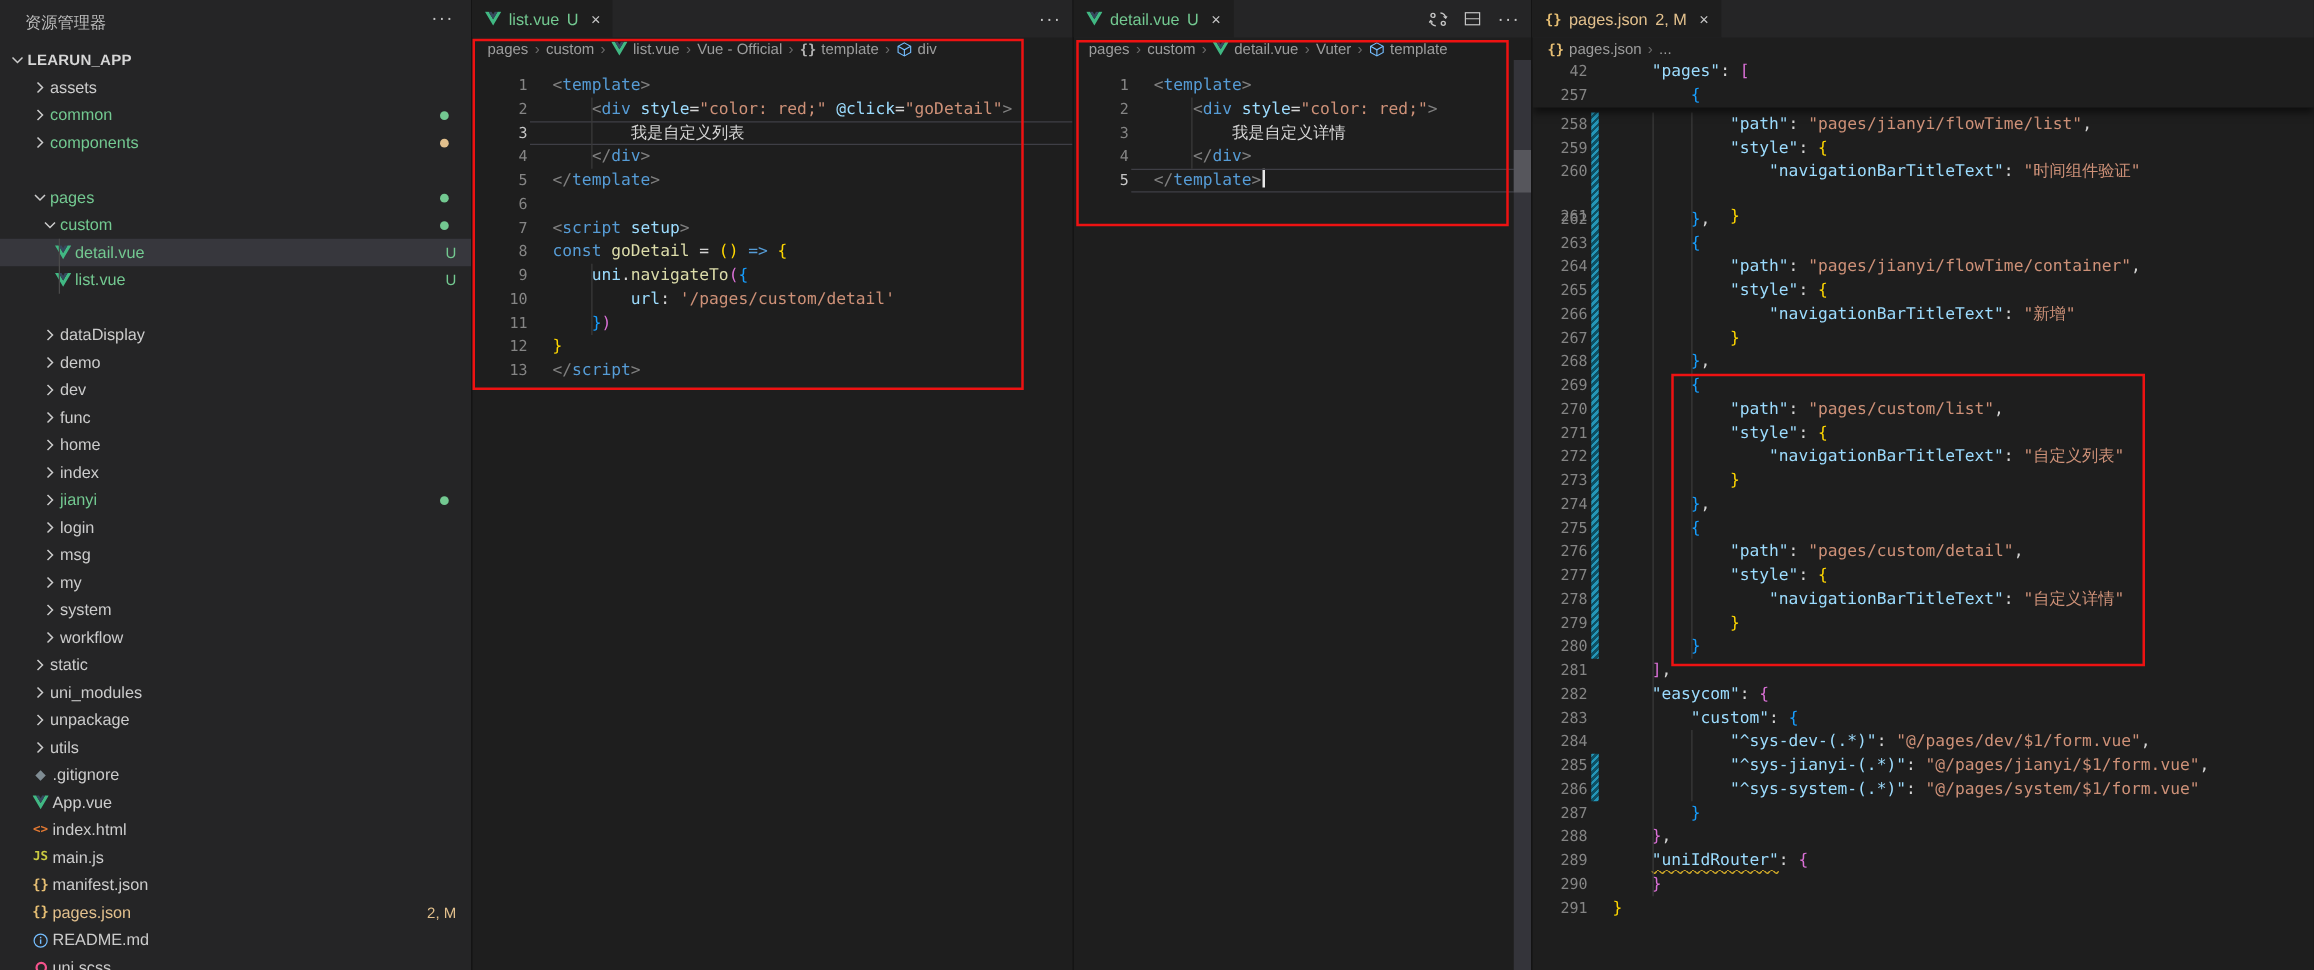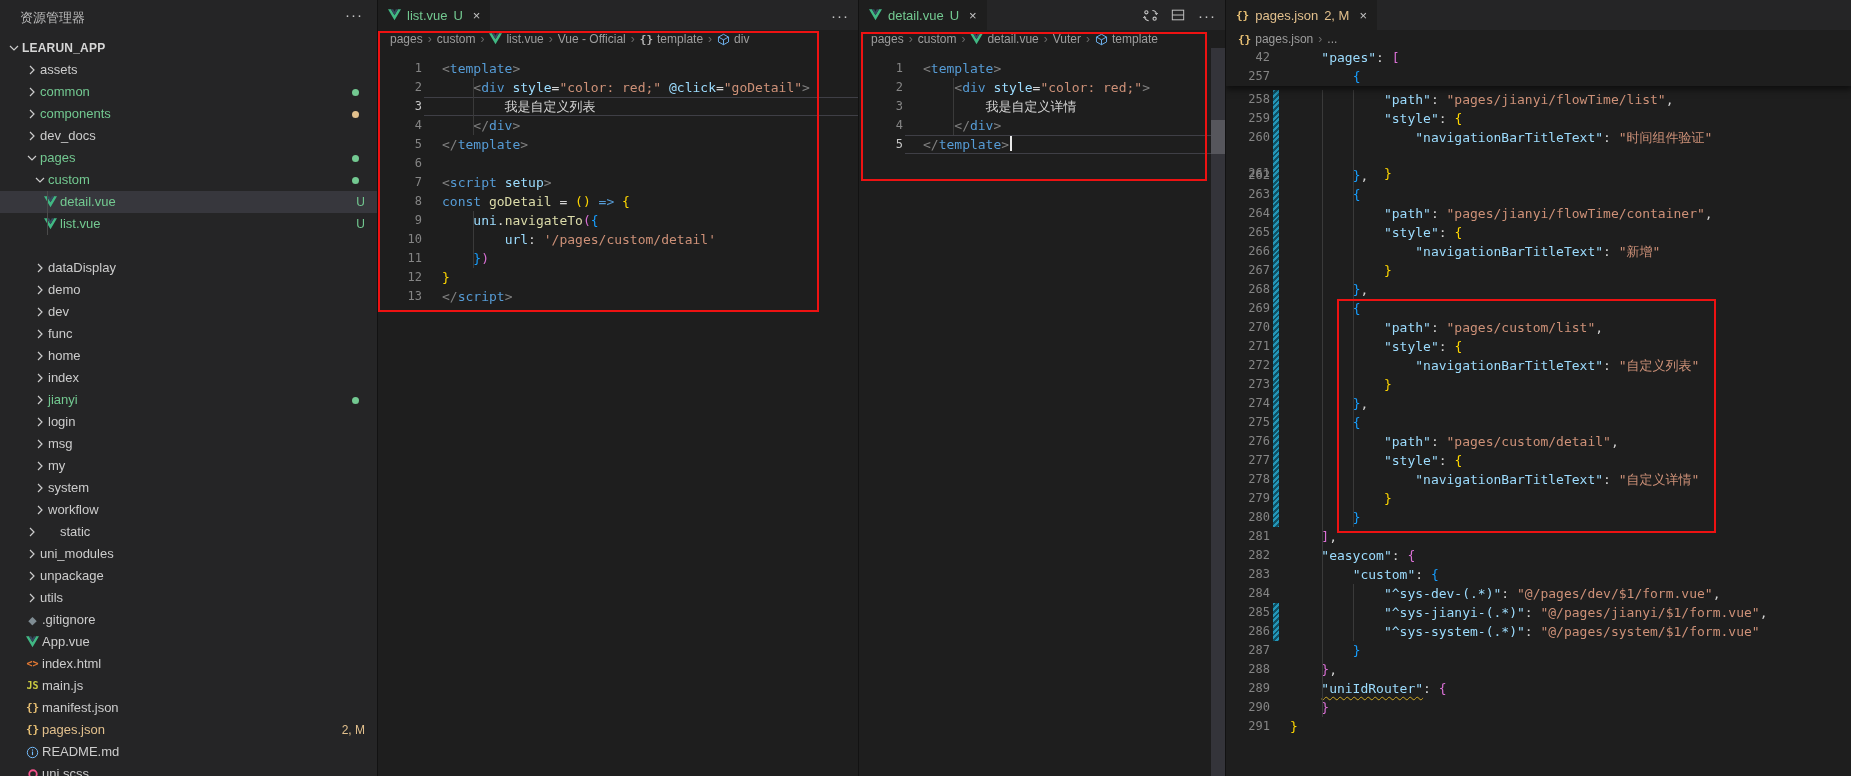--- a/index.html
+++ b/index.html
@@ -117,28 +117,20 @@
       </div>
       <div class="row" style="top: 103px;">
         <span class="chev" style="display: inline-flex; align-items: center; justify-content: center; left: 24px;">
           <svg width="16" height="16" viewBox="0 0 16 16" fill="none" stroke="#cccccc" stroke-width="1.2">
             <path d="M6 4l4 4-4 4"></path>
           </svg>
         </span>
         <span class="lbl green" style="left: 40px;">components</span>
         <span class="badge-dot" style="background: rgb(226, 192, 141);"></span>
       </div>
-      <div class="row" style="top: 125px;">
-        <span class="chev" style="display: inline-flex; align-items: center; justify-content: center; left: 24px;">
-          <svg width="16" height="16" viewBox="0 0 16 16" fill="none" stroke="#cccccc" stroke-width="1.2">
-            <path d="M6 4l4 4-4 4"></path>
-          </svg>
-        </span>
-        <span class="lbl" style="left: 40px;">dev_docs</span>
-      </div>
       <div class="row" style="top: 147px;">
         <span class="chev" style="display: inline-flex; align-items: center; justify-content: center; left: 24px;">
           <svg width="16" height="16" viewBox="0 0 16 16" fill="none" stroke="#cccccc" stroke-width="1.2">
             <path d="M4 6l4 4 4-4"></path>
           </svg>
         </span>
         <span class="lbl green" style="left: 40px;">pages</span>
         <span class="badge-dot" style="background: rgb(115, 201, 145);"></span>
       </div>
       <div class="row" style="top: 169px;">
@@ -266,21 +258,21 @@
           </svg>
         </span>
         <span class="lbl" style="left: 48px;">workflow</span>
       </div>
       <div class="row" style="top: 521px;">
         <span class="chev" style="display: inline-flex; align-items: center; justify-content: center; left: 24px;">
           <svg width="16" height="16" viewBox="0 0 16 16" fill="none" stroke="#cccccc" stroke-width="1.2">
             <path d="M6 4l4 4-4 4"></path>
           </svg>
         </span>
-        <span class="lbl" style="left: 40px; margin-left: 20px;">static</span>
+        <span class="lbl" style="left: 40px;">static</span>
       </div>
       <div class="row" style="top: 543px;">
         <span class="chev" style="display: inline-flex; align-items: center; justify-content: center; left: 24px;">
           <svg width="16" height="16" viewBox="0 0 16 16" fill="none" stroke="#cccccc" stroke-width="1.2">
             <path d="M6 4l4 4-4 4"></path>
           </svg>
         </span>
         <span class="lbl" style="left: 40px;">uni_modules</span>
       </div>
       <div class="row" style="top: 565px;">

